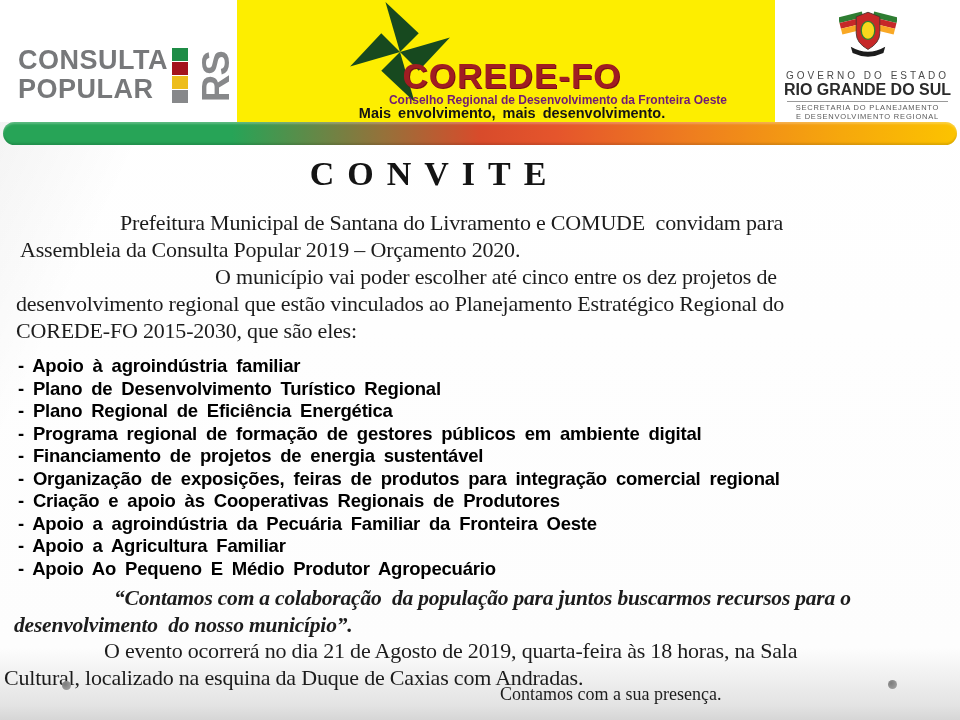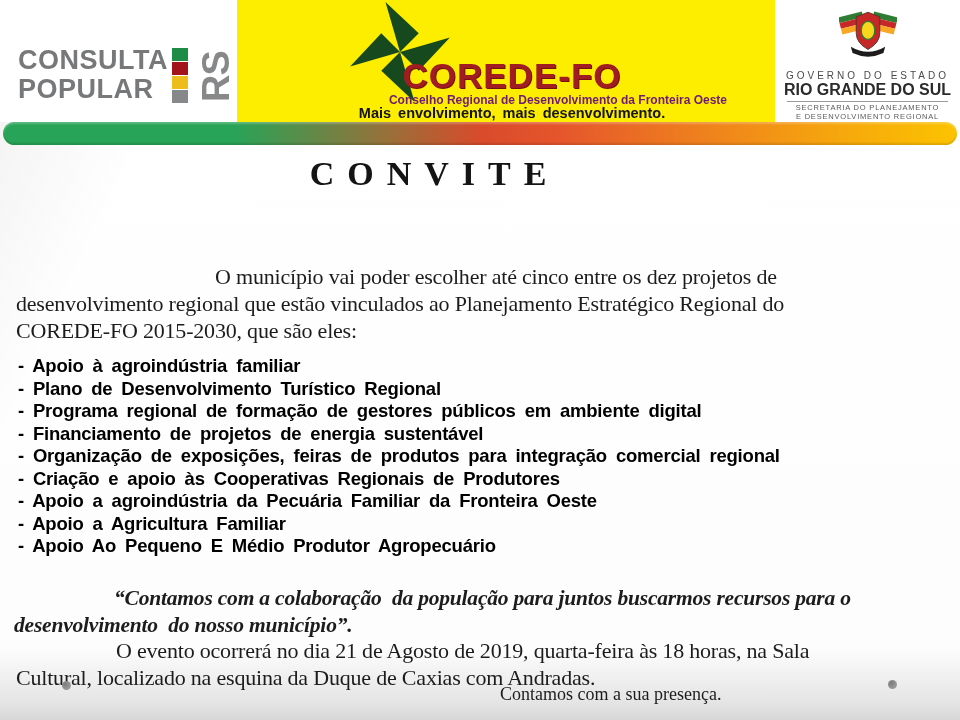--- a/index.html
+++ b/index.html
@@ -62,21 +62,21 @@
   .para1{position:absolute;left:20px;top:209px;}
   .para1 .l0{padding-left:100px;}
   .para2{position:absolute;left:16px;top:263px;}
   .para2 .l0{padding-left:199px;}
   .projects{position:absolute;left:18px;top:355px;font-family:"Liberation Sans",sans-serif;
     font-weight:700;font-size:18.5px;line-height:22.5px;color:#000;word-spacing:4px;letter-spacing:-0.2px;}
   .projects div{white-space:pre;}
   .quote{position:absolute;left:14px;top:585px;font-style:italic;font-weight:700;}
   .quote .pline{font-size:21.5px;}
   .quote .l0{padding-left:100px;}
-  .para3{position:absolute;left:16px;top:637px;}
+  .para3{position:absolute;left:4px;top:637px;}
   .para3 .l0{padding-left:100px;}
   .closing{position:absolute;left:500px;top:684px;font-size:18px;white-space:pre;color:#1c1c1c;}
   .dot{position:absolute;width:9px;height:9px;border-radius:50%;
     background:radial-gradient(circle at 35% 35%,#7c7c7c,#a8a8a8);}
   .dot-left{left:62px;top:681px;}
   .dot-right{left:888px;top:680px;}
 </style>
 </head>
 <body>
 
@@ -129,30 +129,35 @@
       <div class="gov-rule"></div>
       <div class="gov-l3">SECRETARIA DO PLANEJAMENTO</div>
       <div class="gov-l4">E DESENVOLVIMENTO REGIONAL</div>
     </div>
   </div>
 
   <div class="bar"></div>
 
   <div class="title">CONVITE</div>
 
+  <div class="para1">
+    <div class="pline l0">Prefeitura Municipal de Santana do Livramento e COMUDE  convidam para</div>
+    <div class="pline">Assembleia da Consulta Popular 2019 – Orçamento 2020.</div>
+  </div>
 
   <div class="para2">
     <div class="pline l0">O município vai poder escolher até cinco entre os dez projetos de</div>
     <div class="pline">desenvolvimento regional que estão vinculados ao Planejamento Estratégico Regional do</div>
     <div class="pline">COREDE-FO 2015-2030, que são eles:</div>
   </div>
 
   <div class="projects">
     <div>- Apoio à agroindústria familiar</div>
     <div>- Plano de Desenvolvimento Turístico Regional</div>
+    <div>- Plano Regional de Eficiência Energética</div>
     <div>- Programa regional de formação de gestores públicos em ambiente digital</div>
     <div>- Financiamento de projetos de energia sustentável</div>
     <div>- Organização de exposições, feiras de produtos para integração comercial regional</div>
     <div>- Criação e apoio às Cooperativas Regionais de Produtores</div>
     <div>- Apoio a agroindústria da Pecuária Familiar da Fronteira Oeste</div>
     <div>- Apoio a Agricultura Familiar</div>
     <div>- Apoio Ao Pequeno E Médio Produtor Agropecuário</div>
   </div>
 
   <div class="quote">

